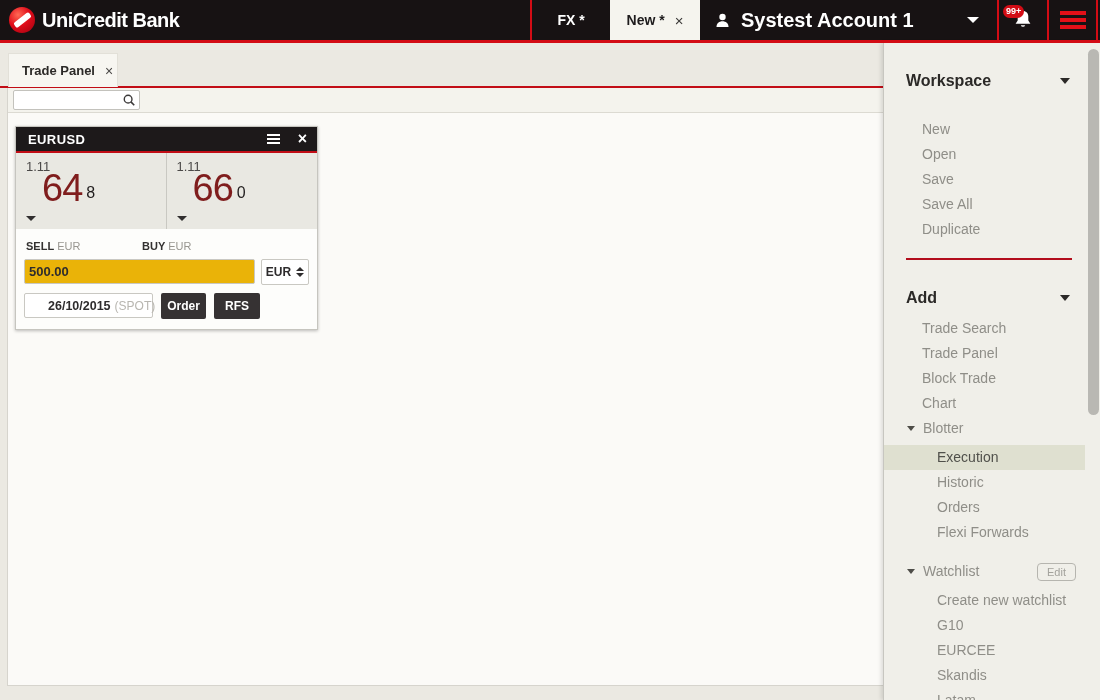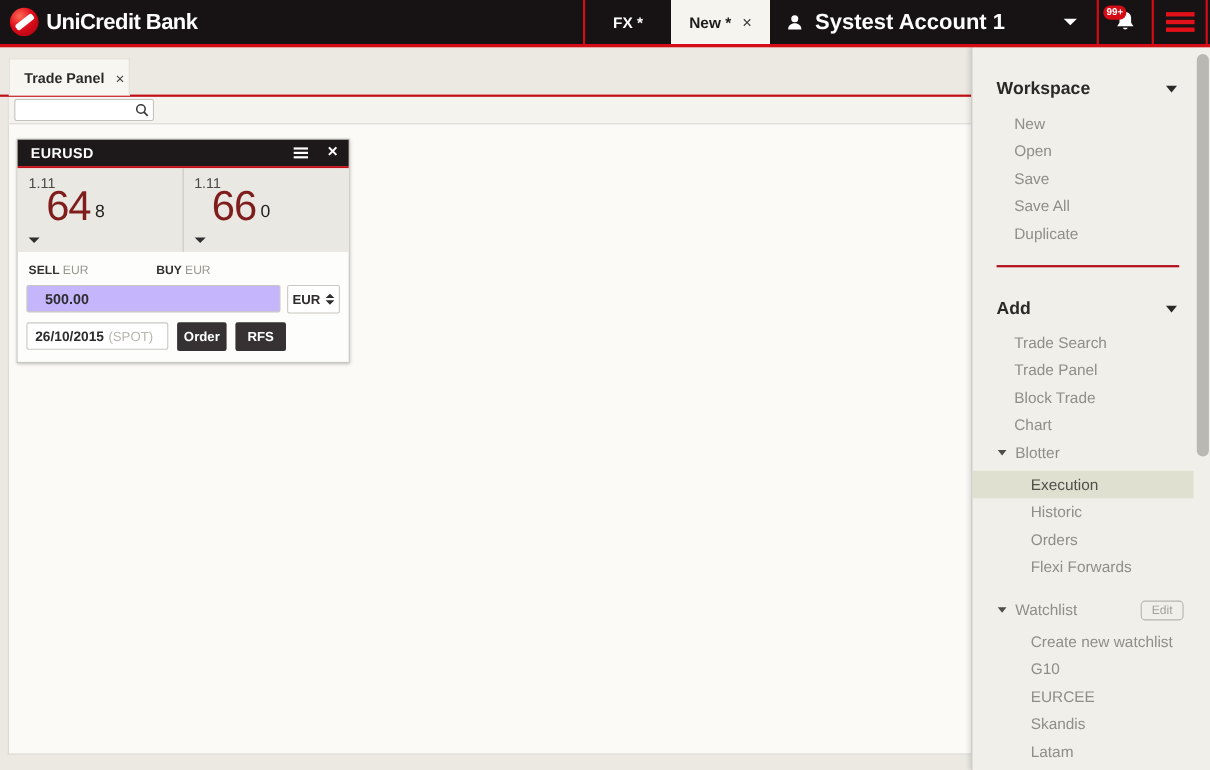--- a/index.html
+++ b/index.html
@@ -66,48 +66,48 @@
   .bigline { position:absolute; left:26px; top:14px; white-space:nowrap; }
   .big { font-size:38px; font-weight:normal; color:#7f1d1d; letter-spacing:-1px; }
   .pip { font-size:16px; color:#211d1e; margin-left:4px; position:relative; top:-3px; }
   .tile .caret { position:absolute; left:10px; bottom:8px; color:#312e2f;
     border-left:5px solid transparent; border-right:5px solid transparent; border-top:5px solid currentColor; }
   .sides-row { display:flex; padding:11px 0 0 10px; }
   .side-label { width:116px; font-size:11px; }
   .side-label .act { font-weight:bold; color:#333130; }
   .side-label .ccy { color:#989690; margin-left:3px; }
   .amount-row { display:flex; margin:7px 8px 0 8px; }
-  .amount-input { flex:1; height:25px; border:1px solid #c9c8c2; border-radius:2px; background:#c4b5fd;
-    font-size:13px; font-weight:bold; color:#2e2c2d; padding:0 16px; outline:none; min-width:0; }
+  .amount-input { flex:1; height:25px; border:1px solid #c9c8c2; border-radius:2px; background:#eab308;
+    font-size:13px; font-weight:bold; color:#2e2c2d; padding:0 4px; outline:none; min-width:0; }
   .ccy-select { width:48px; height:26px; margin-left:6px; border:1px solid #c9c8c2; border-radius:2px; background:#fff;
     display:flex; align-items:center; justify-content:center; gap:5px; cursor:pointer; }
   .ccy-select .ccy-txt { font-size:12px; font-weight:bold; color:#2e2c2d; }
   .spinner { display:flex; flex-direction:column; gap:2px; }
   .spinner .up { width:0; height:0; border-left:4px solid transparent; border-right:4px solid transparent; border-bottom:4px solid #2e2c2d; }
   .spinner .down { width:0; height:0; border-left:4px solid transparent; border-right:4px solid transparent; border-top:4px solid #2e2c2d; }
   .date-row { display:flex; margin:8px 8px 10px 8px; }
   .date-field { width:129px; height:25px; border:1px solid #c9c8c2; border-radius:2px; background:#fff;
-    display:flex; align-items:center; padding:0 7px; cursor:text; }
+    display:flex; align-items:center; padding:0 23px; cursor:text; }
   .date-txt { font-size:12.5px; font-weight:bold; color:#2e2c2d; }
   .tenor-txt { font-size:12px; color:#b8b6b0; margin-left:4px; }
   .btn-dark { height:26px; margin-left:8px; background:#363233; border:none; border-radius:2px;
     color:#fff; font-size:12px; font-weight:600; cursor:pointer; padding:0 10px; }
   .btn-order { width:45px; padding:0; }
   .btn-rfs { width:46px; padding:0; }
 
   
   .sidebar { position:absolute; left:883px; top:43px; width:217px; height:657px; background:#f0efe9;
     border-left:1px solid #c7c6c0; box-shadow:-2px 0 4px rgba(0,0,0,0.12); z-index:20; }
   .side-header { position:relative; height:32px; padding-left:22px; display:flex; align-items:center; cursor:pointer; }
   .side-header .title { font-size:16px; font-weight:bold; color:#2b2927; }
   .side-header .caret { position:absolute; right:30px; color:#2b2927;
     border-left:5px solid transparent; border-right:5px solid transparent; border-top:6px solid currentColor; }
   .ws-section { padding-top:22px; }
   .side-item { line-height:25px; padding-left:38px; font-size:14px; color:#8f8e88; cursor:pointer; }
-  .ws-items { margin-top:3px; }
+  .ws-items { margin-top:20px; }
   .red-divider { height:2px; background:#b20d1c; margin:16px 28px 0 22px; }
   .add-section { margin-top:22px; }
   .add-items { margin-top:2px; }
   .tree-row { position:relative; line-height:25px; padding-left:23px; font-size:14px; color:#8f8e88;
     display:flex; align-items:center; cursor:pointer; }
   .tree-row .tri { width:0; height:0; border-left:4px solid transparent; border-right:4px solid transparent;
     border-top:5px solid #4e4d48; margin-right:8px; }
   .sub-items { margin-top:4px; }
   .sub-item { line-height:25px; padding-left:53px; font-size:14px; color:#8f8e88; cursor:pointer; }
   .sub-item.selected { background:#dfe0d0; color:#50504b; margin-right:15px; }

